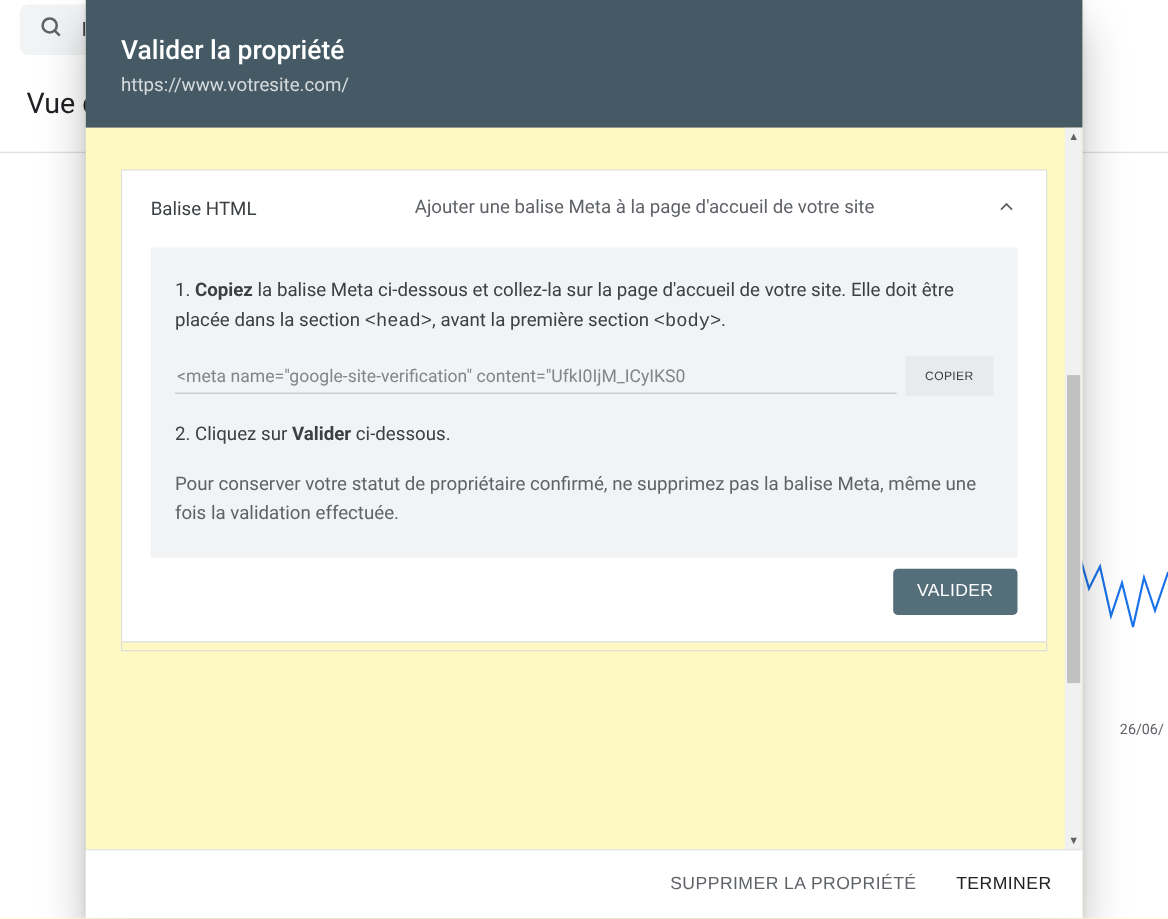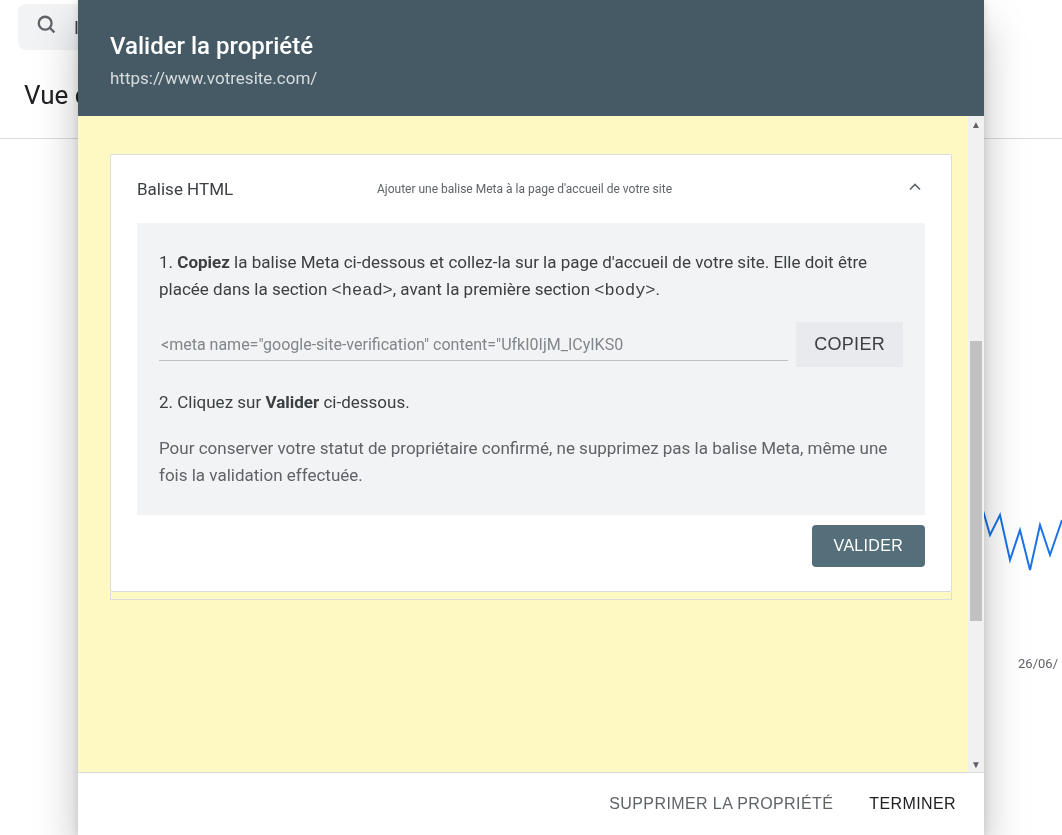--- a/index.html
+++ b/index.html
@@ -125,21 +125,21 @@
   gap: 20px;
   justify-content: flex-end;
 }
 .card-header-left {
   width: 220px;
   font-size: 17px;
   color: #3c4043;
 }
 .card-header-desc {
   flex: 1;
-  font-size: 12px;
+  font-size: 17px;
   color: #5f6368;
   line-height: 1.5;
 }
 .expand-arrow {
   color: #5f6368;
   cursor: pointer;
 }
 .card-body {
   background: #f1f3f4;
   margin: 0 26px;
@@ -165,21 +165,21 @@
   background: transparent;
   border: none;
   border-bottom: 1px solid #bdc1c6;
   padding: 6px 2px;
   outline: none;
 }
 .copy-btn {
   background: #e8eaed;
   border: none;
   color: #3c4043;
-  font-size: 18px;
+  font-size: 11px;
   font-weight: 500;
   padding: 12px 18px;
   cursor: pointer;
   letter-spacing: 0.3px;
 }
 .info-text {
   color: #5f6368;
   margin-top: 14px;
 }
 .details-link {

